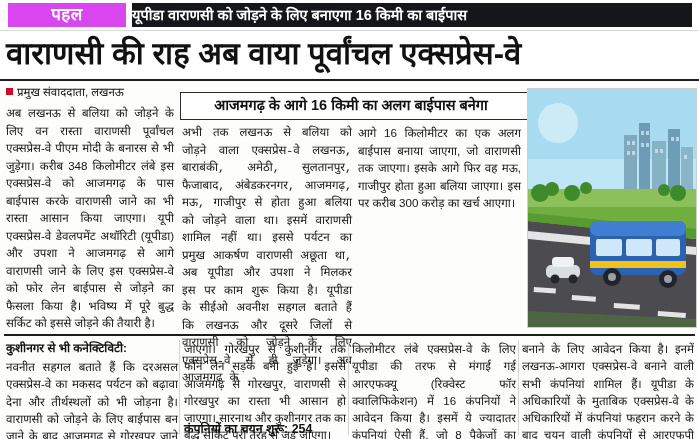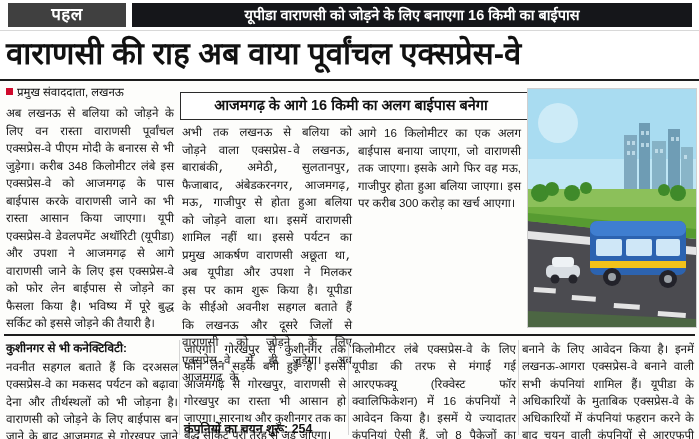--- a/index.html
+++ b/index.html
@@ -26,37 +26,36 @@
     position: absolute;
     left: 0; top: 0;
     width: 699px; height: 30px;
     background: #ffffff;
     border-bottom: 1px solid #d8d8d8;
   }
   .brand {
     position: absolute;
     left: 8px; top: 3px;
     width: 118px; height: 24px;
-    background: #404040;
+    background: #d946ef;
     color: #ffffff;
     font-size: 17px;
     font-weight: bold;
     text-align: center;
     line-height: 24px;
     letter-spacing: 0.5px;
   }
   .topheadline {
     position: absolute;
     left: 132px; top: 3px;
     width: 560px; height: 24px;
     background: #15161a;
     color: #ffffff;
     font-size: 14.5px;
     font-weight: bold;
-    text-align: center;
     line-height: 24px;
     white-space: nowrap;
     overflow: hidden;
   }
 
   
   .headline-wrap {
     position: absolute;
     left: 0; top: 31px;
     width: 699px; height: 48px;

